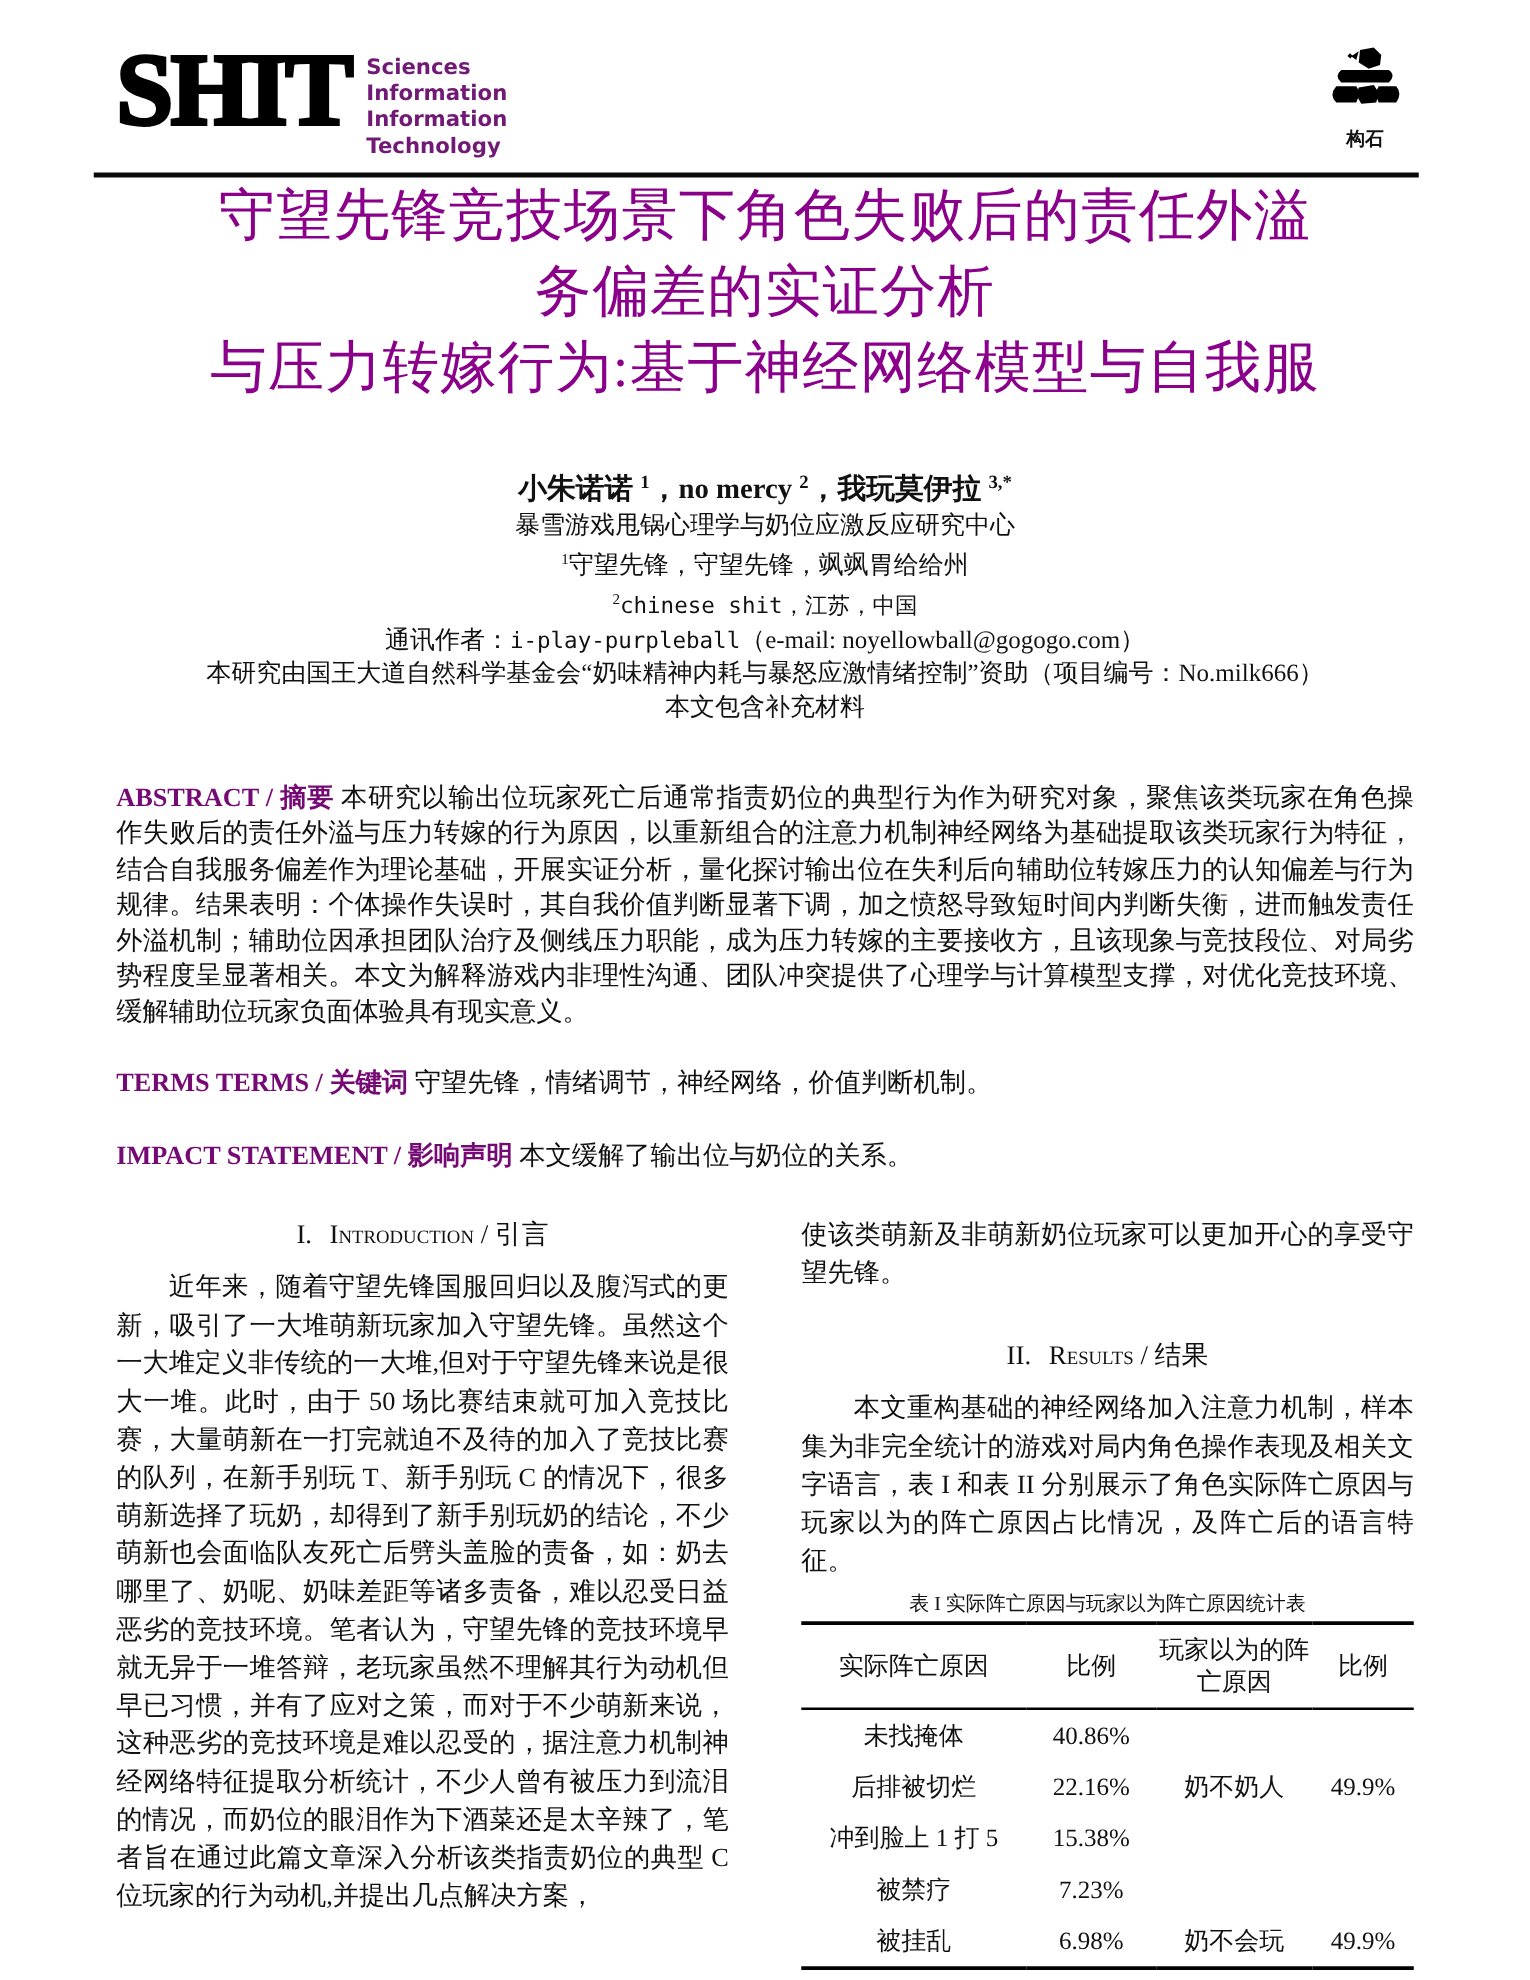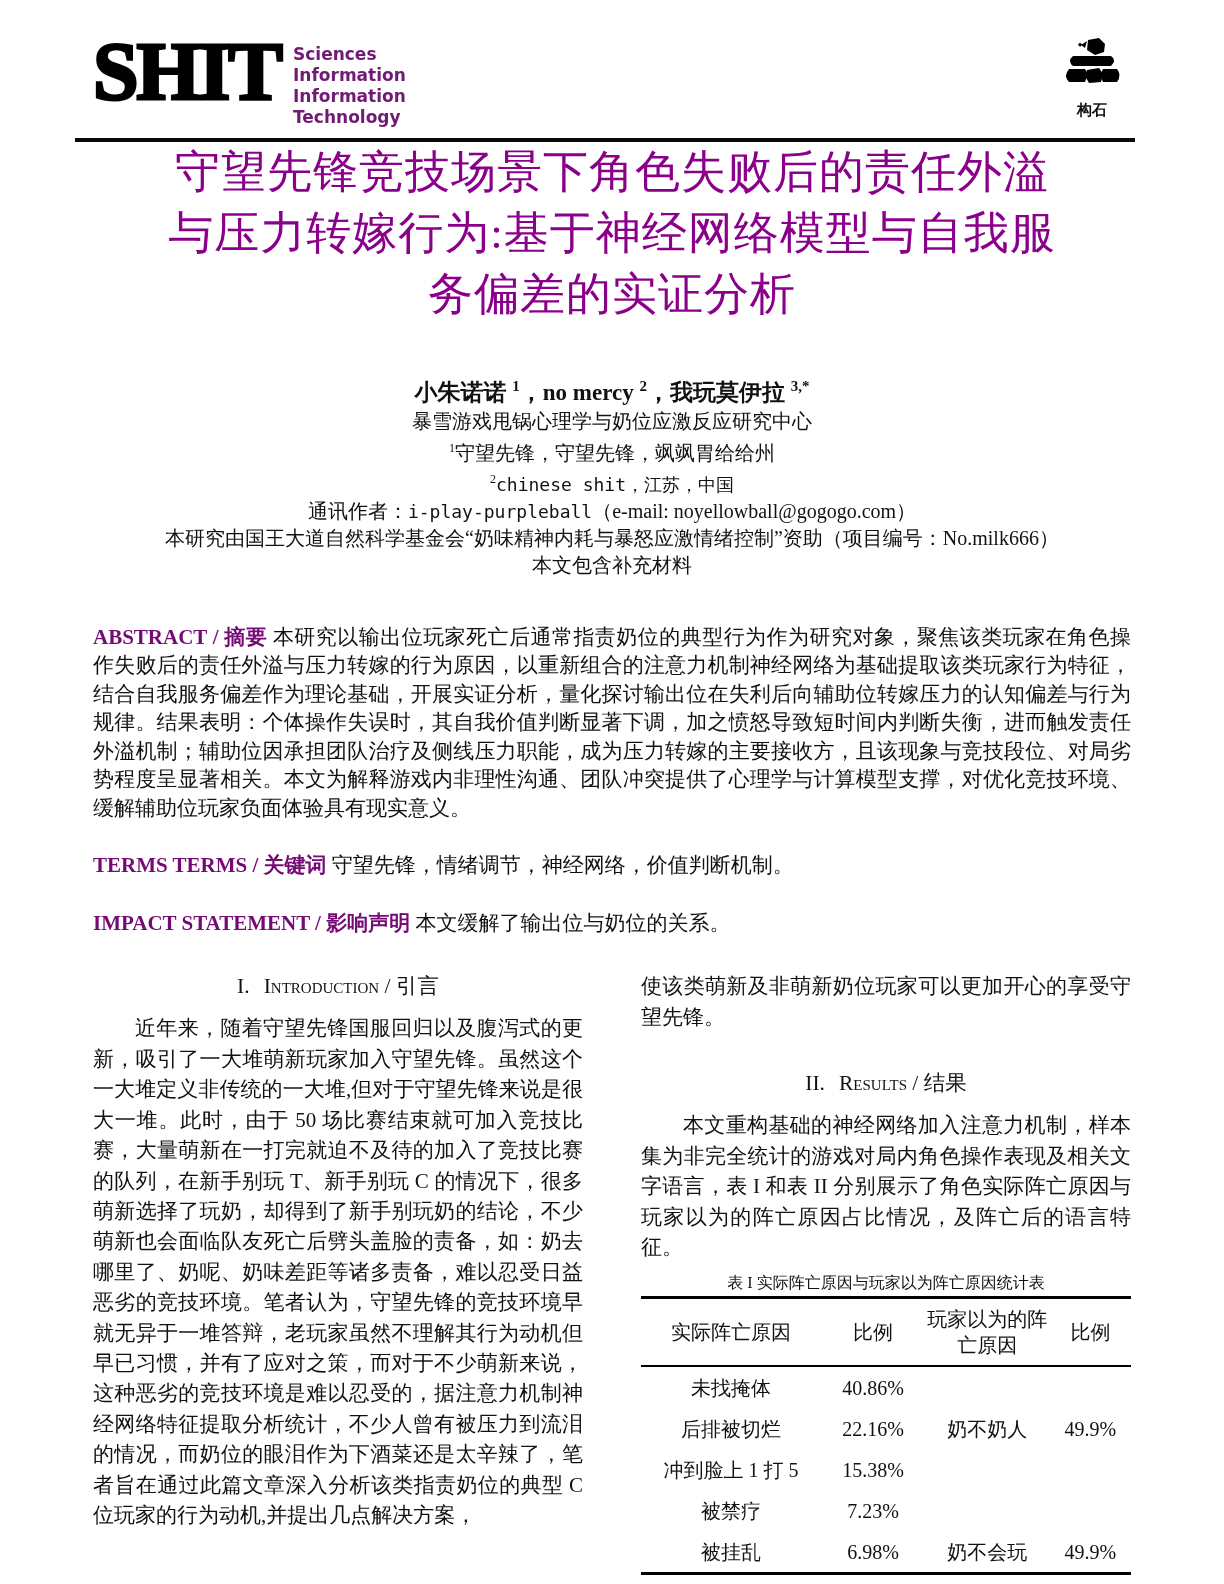--- a/index.html
+++ b/index.html
@@ -88,22 +88,22 @@
           </g>
         </svg>
       </span>
       <div class="badge-label">构石</div>
     </div>
   </div>
   <div class="rule"></div>
 
   <div class="paper-title">
     <div>守望先锋竞技场景下角色失败后的责任外溢</div>
+    <div>务偏差的实证分析</div>
     <div>与压力转嫁行为:基于神经网络模型与自我服</div>
-    <div>务偏差的实证分析</div>
   </div>
 
   <div class="byline">
     <div class="authors">
       <span>小朱诺诺 </span><sup>1</sup><span>，</span><span>no mercy </span><sup>2</sup><span>，</span><span>我玩莫伊拉 </span><sup>3,*</sup>
     </div>
     <div class="aff">暴雪游戏甩锅心理学与奶位应激反应研究中心</div>
     <div class="aff"><sup>1</sup><span>守望先锋，守望先锋，飒飒胃给给州</span></div>
     <div class="aff"><sup>2</sup><span class="mono">chinese shit，江苏，中国</span></div>
     <div class="aff"><span>通讯作者：</span><span class="mono">i-play-purpleball</span><span>（e-mail: noyellowball@gogogo.com）</span></div>

